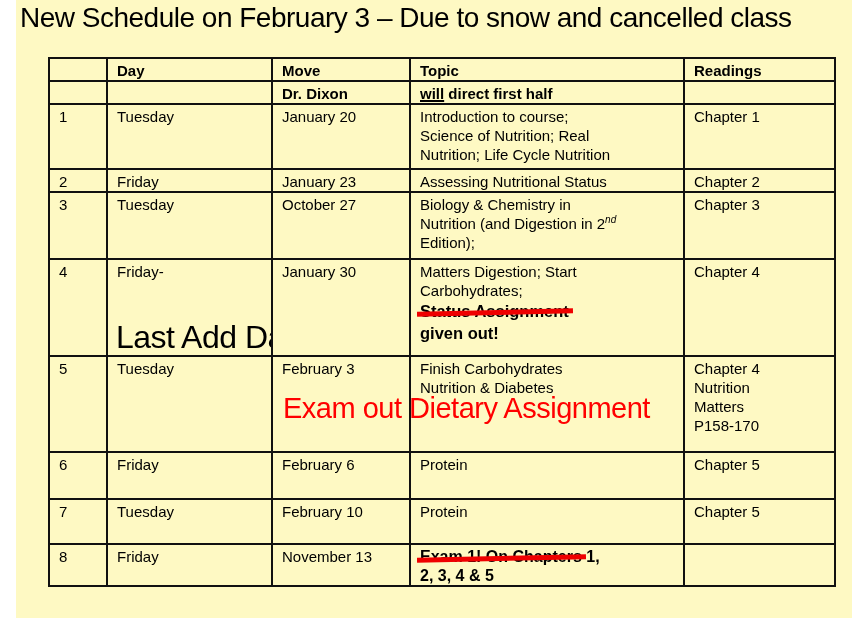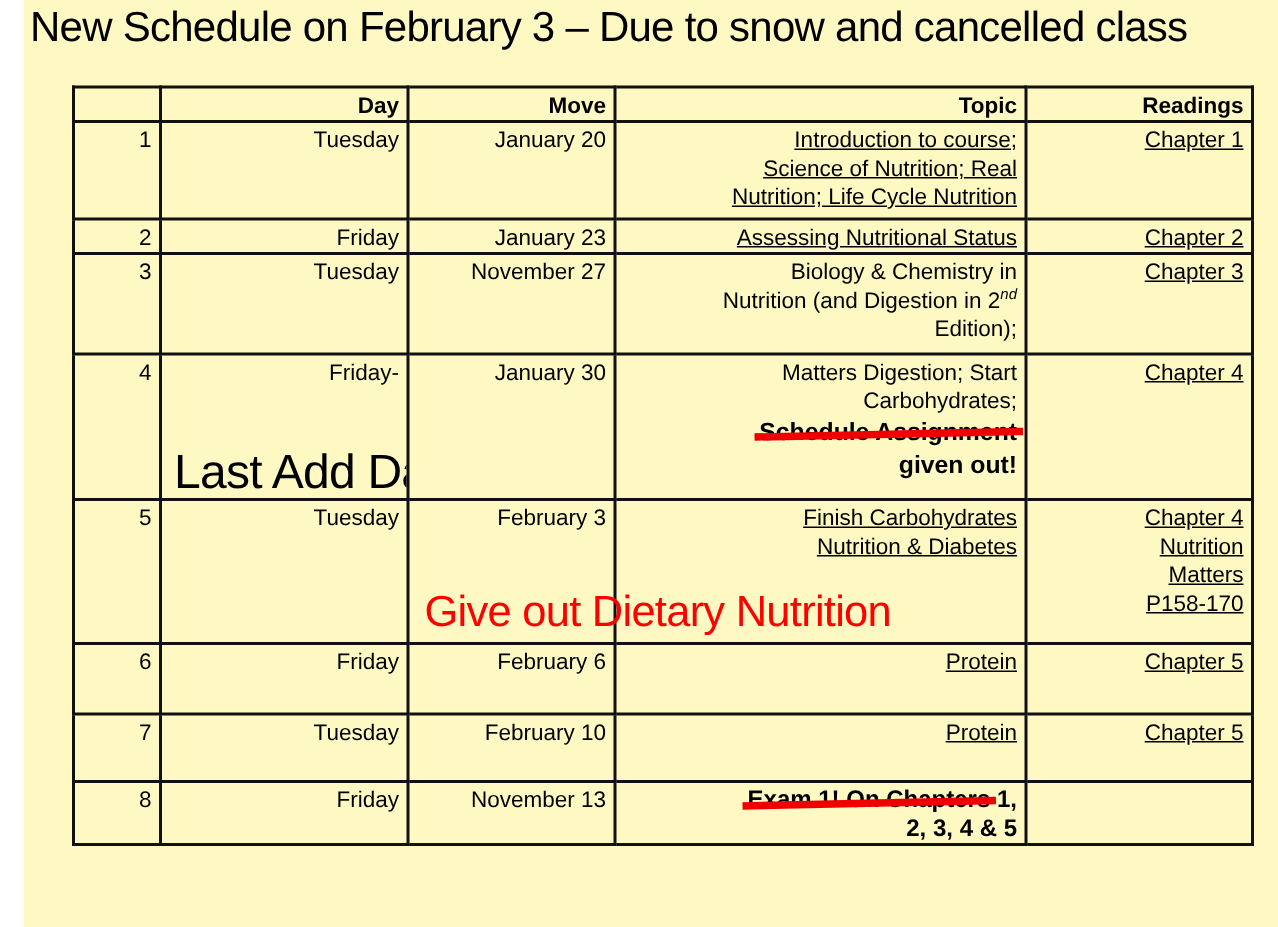--- a/index.html
+++ b/index.html
@@ -18,21 +18,20 @@
     font-size: 28px;
     letter-spacing: -0.5px;
     color: #000;
     white-space: nowrap;
   }
   table.schedule {
     position: absolute;
     left: 32px; top: 57px;
     border-collapse: collapse;
     table-layout: fixed;
-    text-align: right;
   }
   table.schedule td {
     border: 2px solid #111;
     vertical-align: top;
     padding: 2px 5px 0 9px;
     font-size: 15px;
     line-height: 19px;
     color: #000;
     overflow: hidden;
   }
@@ -40,21 +39,21 @@
   tr.rh  td { height: 23px; }
   tr.rd  td { height: 21px; }
   tr.r1  td { height: 65px; }
   tr.r2  td { height: 22px; }
   tr.r3  td { height: 67px; }
   tr.r4  td { height: 97px; }
   tr.r5  td { height: 96px; }
   tr.r6  td { height: 47px; }
   tr.r7  td { height: 45px; }
   tr.r8  td { height: 38px; }
-  .lines { white-space: pre-line; text-decoration: underline; }
+  .lines { white-space: pre-line; }
   .blue-b { color: #0000FF; font-weight: bold; }
   .ul { text-decoration: underline; text-decoration-thickness: 2px; }
   .squiggle {
     text-decoration: underline wavy #3aa63a;
     text-decoration-thickness: 1.5px;
     text-underline-offset: 4px;
   }
   .bold-line { font-weight: bold; font-size: 16.5px; line-height: 22px; }
   tr.r8 .bold-line { line-height: 19px; font-size: 16px; }
   .strike-red { position: relative; display: inline-block; }
@@ -102,20 +101,27 @@
         <col style="width:151px">
     </colgroup>
     <tbody>
         <tr class="rh">
       <td class="head"></td>
       <td class="head">Day</td>
       <td class="head">Move</td>
       <td class="head">Topic</td>
       <td class="head">Readings</td>
     </tr>
+    <tr class="rd">
+      <td></td>
+      <td></td>
+      <td class="blue-b">Dr. Dixon</td>
+      <td class="blue-b"><span class="ul"><span class="squiggle">will</span></span><span> direct first half</span></td>
+      <td></td>
+    </tr>
 
     <tr class="r1">
       <td>1</td>
       <td>Tuesday</td>
       <td>January 20</td>
       <td class="lines">Introduction to course;
 Science of Nutrition; Real
 Nutrition; Life Cycle Nutrition</td>
       <td class="lines">Chapter 1</td>
     </tr>
@@ -124,40 +130,40 @@
       <td>2</td>
       <td>Friday</td>
       <td>January 23</td>
       <td class="lines">Assessing Nutritional Status</td>
       <td class="lines">Chapter 2</td>
     </tr>
 
     <tr class="r3">
       <td>3</td>
       <td>Tuesday</td>
-      <td>November 27</td>
+      <td>October 27</td>
       <td>
         <div>Biology &amp; Chemistry in</div>
         <div><span>Nutrition  (and Digestion in 2</span><sup>nd</sup></div>
         <div>Edition);</div>
       </td>
       <td class="lines">Chapter 3</td>
     </tr>
 
     <tr class="r4">
       <td>4</td>
       <td class="rel">
         <div>Friday-</div>
         <div class="last-add">Last Add Day</div>
       </td>
       <td>January 30</td>
       <td>
         <div>Matters Digestion; Start</div>
         <div>Carbohydrates;</div>
-        <div class="bold-line"><span class="strike-red">Schedule Assignment</span></div>
+        <div class="bold-line"><span class="strike-red">Status Assignment</span></div>
         <div class="bold-line">given out!</div>
       </td>
       <td class="lines">Chapter 4</td>
     </tr>
 
     <tr class="r5">
       <td>5</td>
       <td>Tuesday</td>
       <td>February 3</td>
       <td class="lines">Finish Carbohydrates
@@ -190,15 +196,15 @@
       <td>November 13</td>
       <td>
         <div class="bold-line"><span class="strike-red">Exam 1! On Chapters</span><span> 1,</span></div>
         <div class="bold-line">2, 3, 4 &amp; 5</div>
       </td>
       <td class="lines"></td>
     </tr>
   </tbody>
     </table>
 
-  <div class="annot give-out">Give out Dietary Nutrition</div>
+  <div class="annot give-out">Exam out Dietary Assignment</div>
 
 </div>
 
 </body></html>

